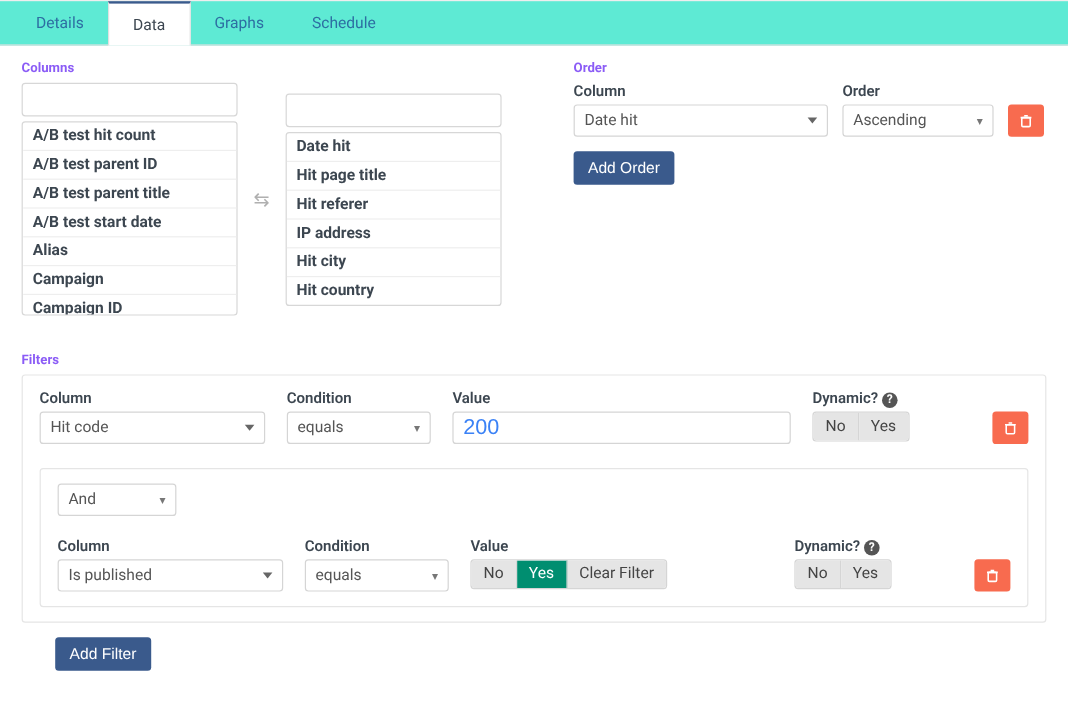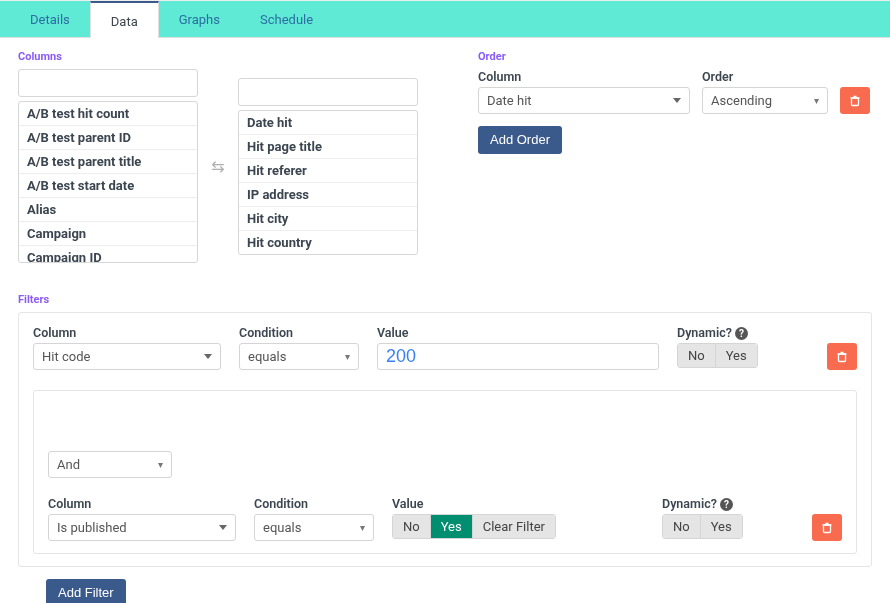--- a/index.html
+++ b/index.html
@@ -152,21 +152,21 @@
     border-right: 1px solid #d5d5d5;
   }
   .btn-group span:last-child { border-right: none; }
   .btn-group span.selected { background: #008e70; color: #fff; }
   .nested {
     border: 1px solid #e5e5e5;
     border-radius: 3px;
     padding: 12px 14px;
     margin-top: 20px;
   }
-  .conj { width: 124px; margin-bottom: 18px; margin-top: 48px; }
+  .conj { width: 99px; margin-bottom: 18px; }
   .help-circle{
     display:inline-flex;
     width:13px;height:13px;border-radius:50%;
     background:#555;color:#fff;align-items:center;justify-content:center;
     font-size:10px;font-weight:bold;
   }
   
   .listbox::-webkit-scrollbar{width:16px}
   .listbox::-webkit-scrollbar-track{background:#f0f0f0;border-left:1px solid #ddd}
   .listbox::-webkit-scrollbar-thumb{background:#c7c7c7;border:3px solid #f0f0f0;border-radius:2px}

